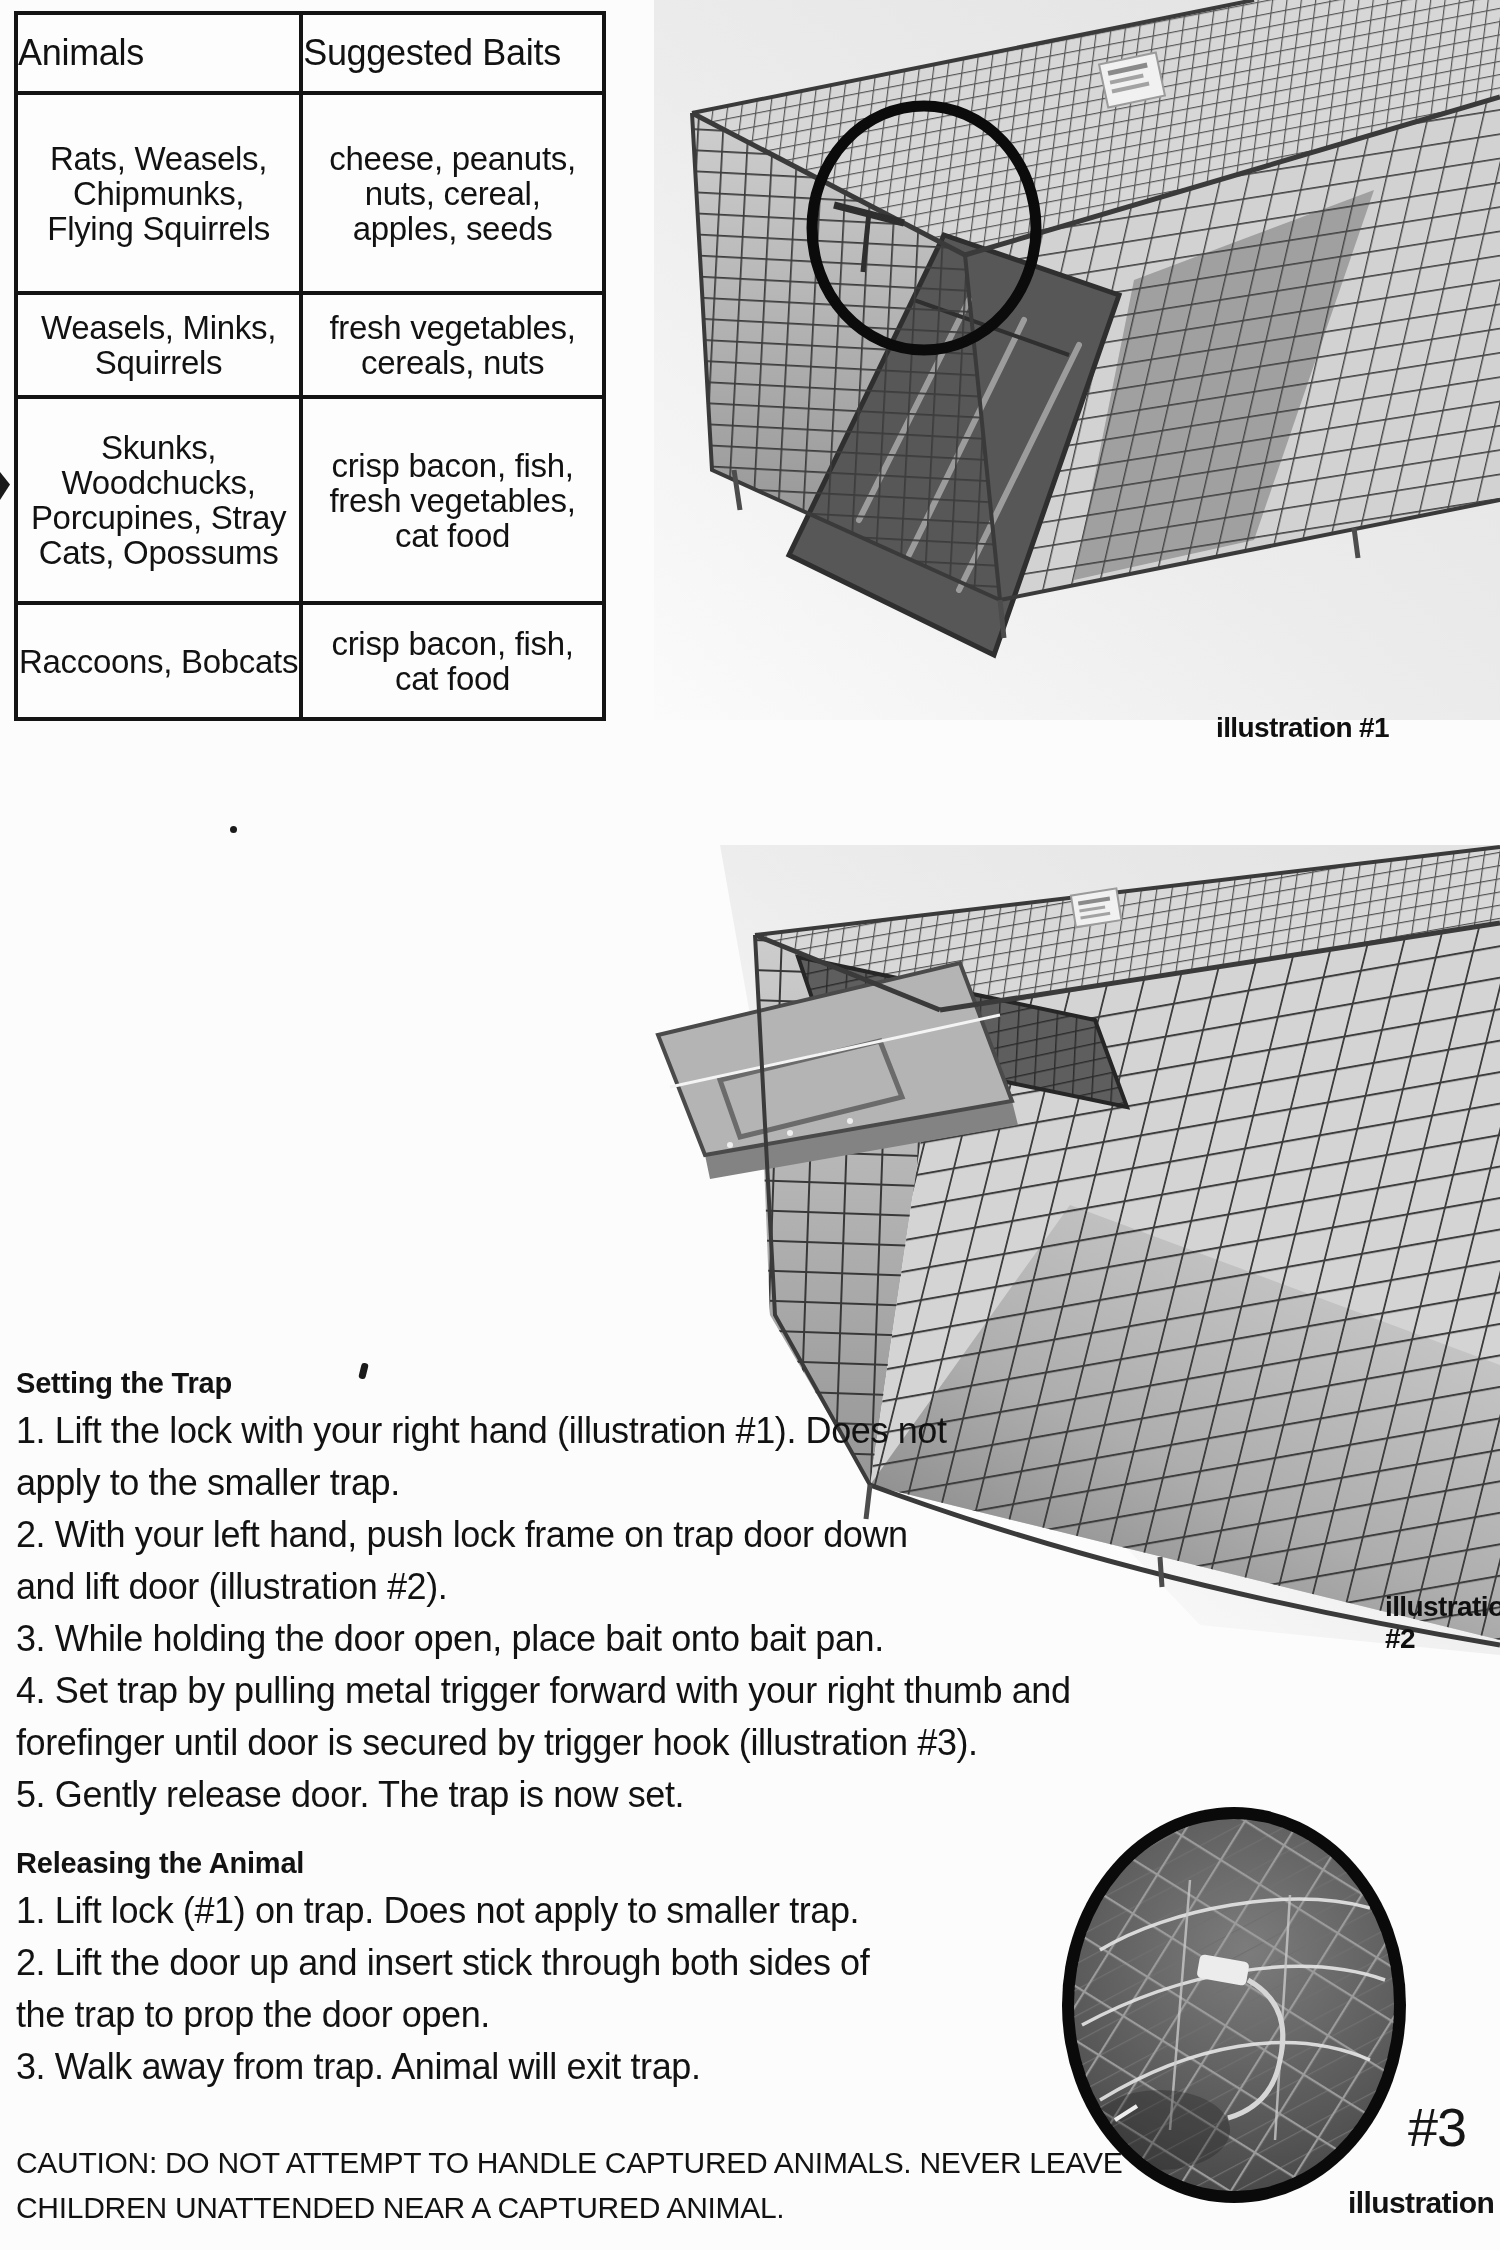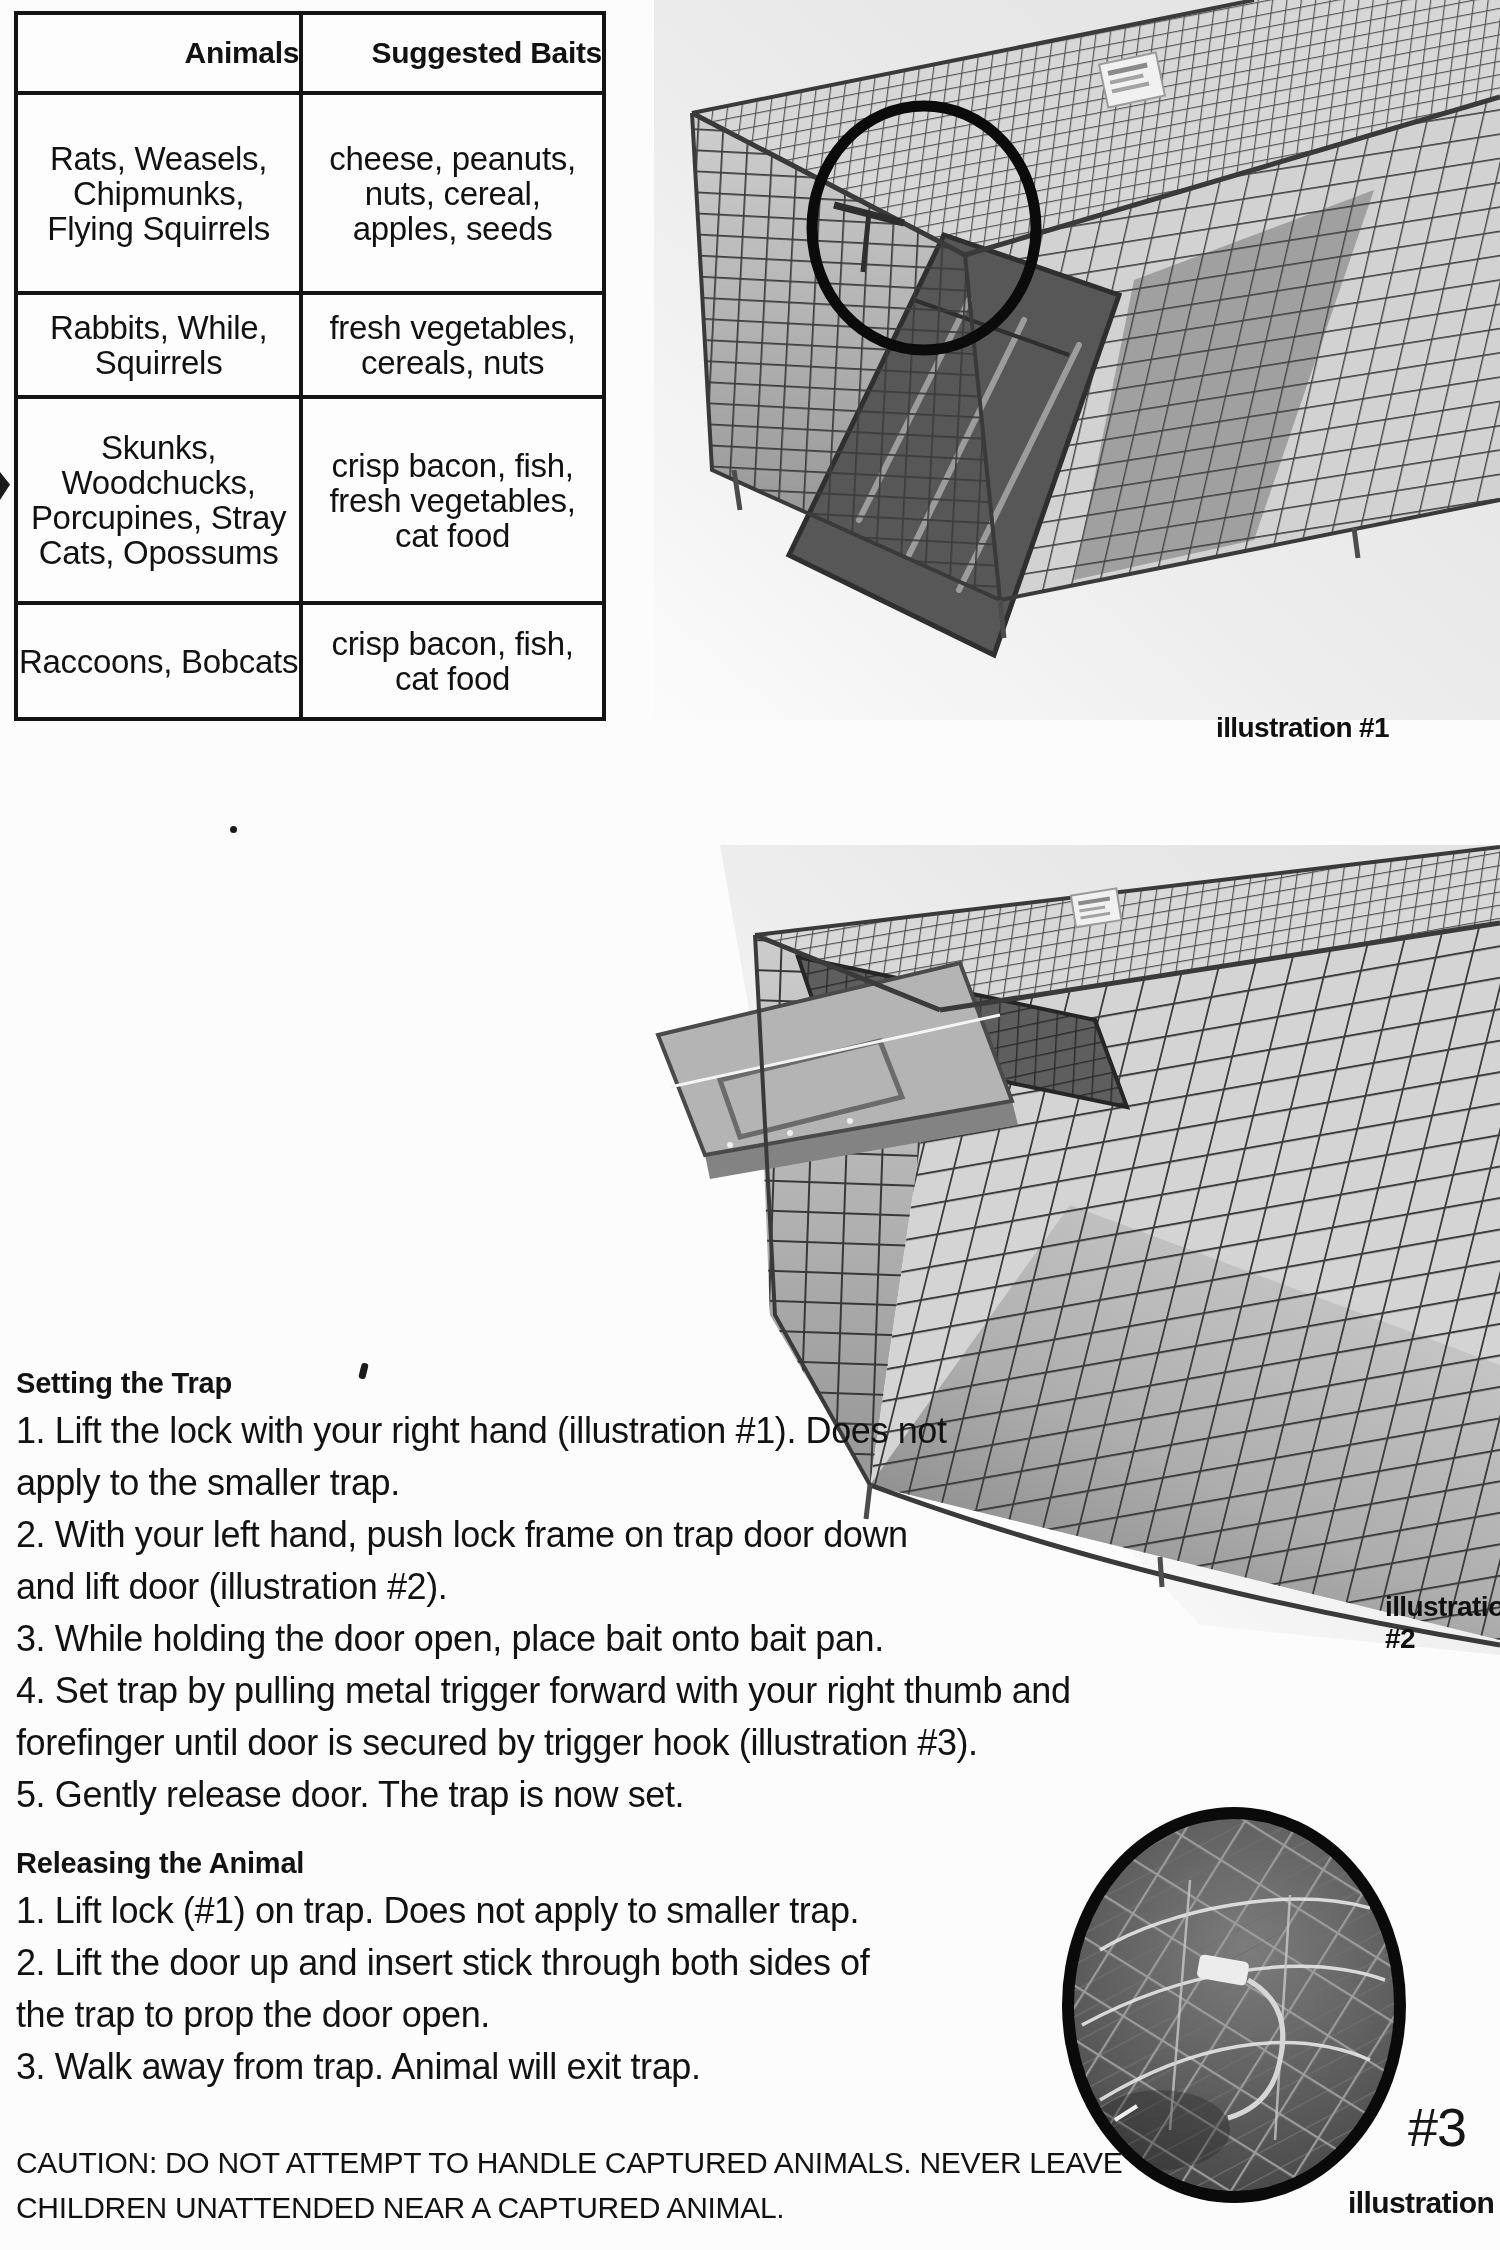--- a/index.html
+++ b/index.html
@@ -9,21 +9,21 @@
     font-family:"Liberation Sans","DejaVu Sans",sans-serif;
   }
   .photo{position:absolute;}
   
   .bait-table{
     position:absolute; left:14px; top:11px; width:592px;
     border-collapse:collapse; table-layout:fixed; background:#fdfdfd;
   }
   .bait-table th,.bait-table td{ border:4px solid #141414; padding:0; }
   .bait-table th{
-    font-size:30px; font-weight:bold; text-align:right; letter-spacing:-0.3px;
+    font-size:36px; font-weight:normal; text-align:left; letter-spacing:-0.3px;
   }
   .bait-table td{ text-align:center; vertical-align:middle; }
   .cb{
     display:inline-block; text-align:center; white-space:pre-line;
     font-size:33px; line-height:35px; letter-spacing:-0.3px;
   }
   tr.hrow{height:80px;} tr.r0{height:200px;} tr.r1{height:104px;}
   tr.r2{height:104px;} tr.r3{height:206px;} tr.r4{height:116px;}
   
   .sec{ position:absolute; left:16px; }
@@ -238,21 +238,21 @@
     <tbody>
       <tr class="r0">
         <td><span class="cb">Rats, Weasels,
 Chipmunks,
 Flying Squirrels</span></td>
         <td><span class="cb">cheese, peanuts,
 nuts, cereal,
 apples, seeds</span></td>
       </tr>
       <tr class="r1">
-        <td><span class="cb">Rabbits, While,
+        <td><span class="cb">Weasels, Minks,
 Squirrels</span></td>
         <td><span class="cb">fresh vegetables,
 cereals, nuts</span></td>
       </tr>
       <tr class="r3">
         <td><span class="cb">Skunks, Woodchucks,
 Porcupines, Stray
 Cats, Opossums</span></td>
         <td><span class="cb">crisp bacon, fish,
 fresh vegetables,

